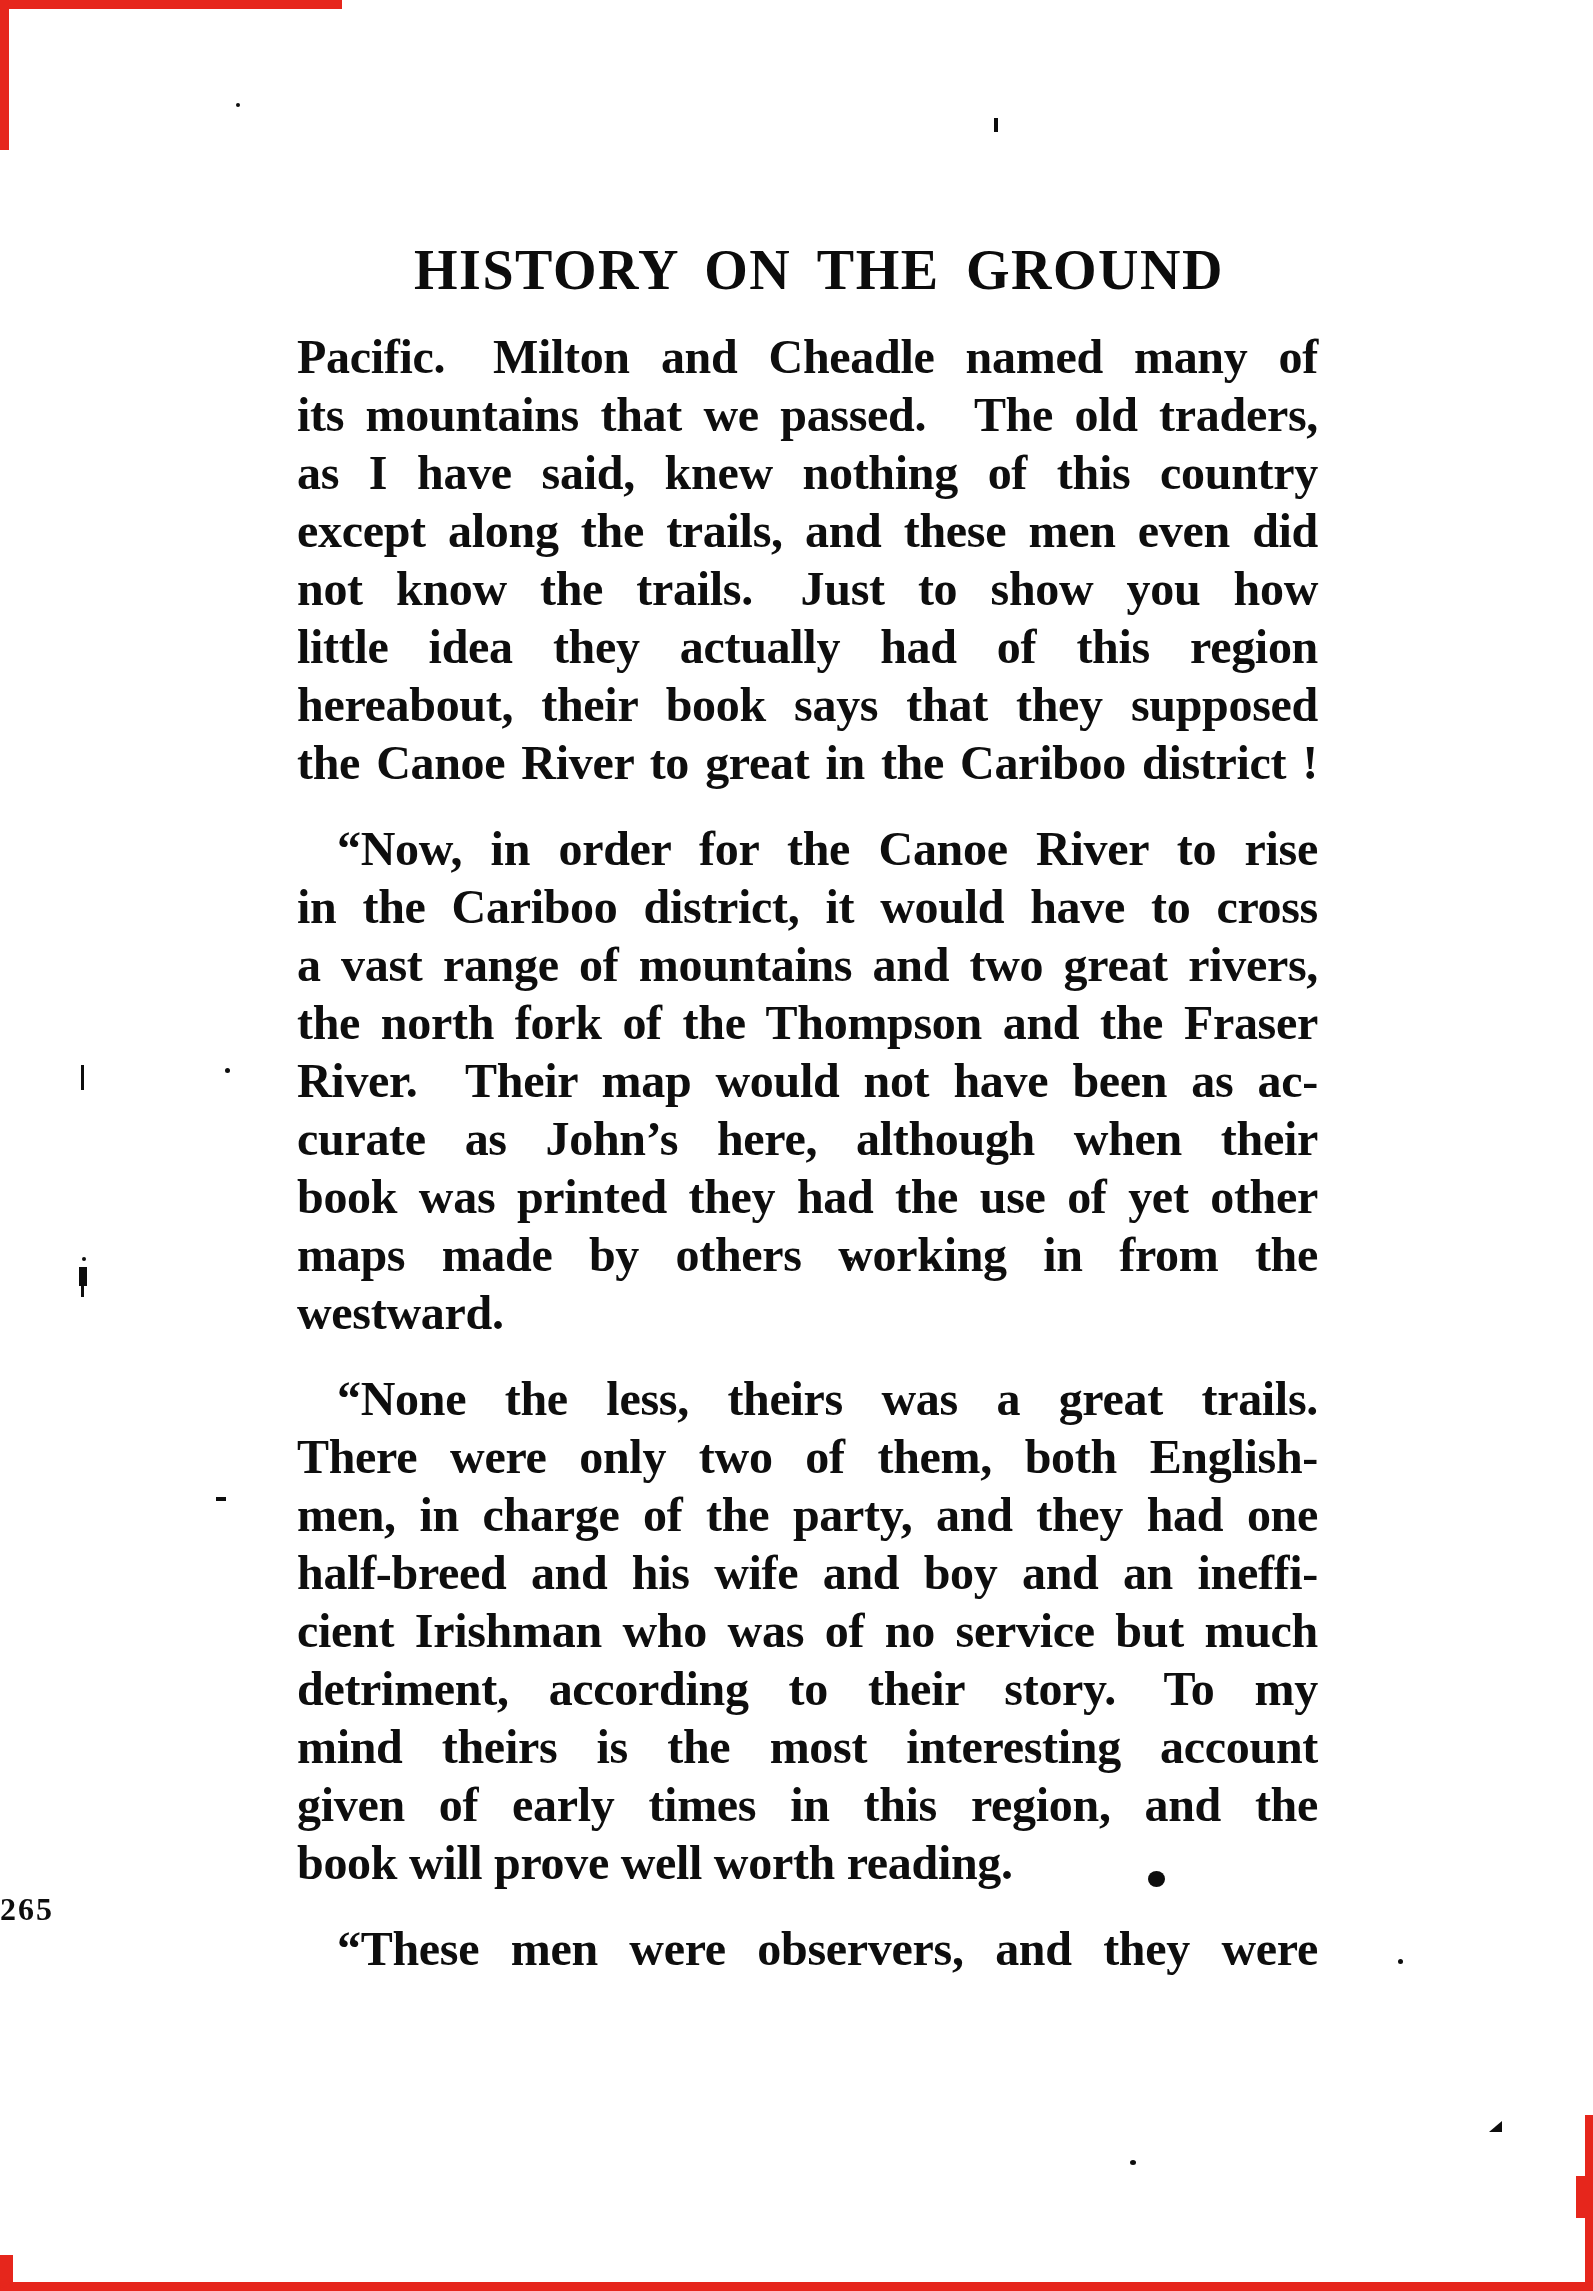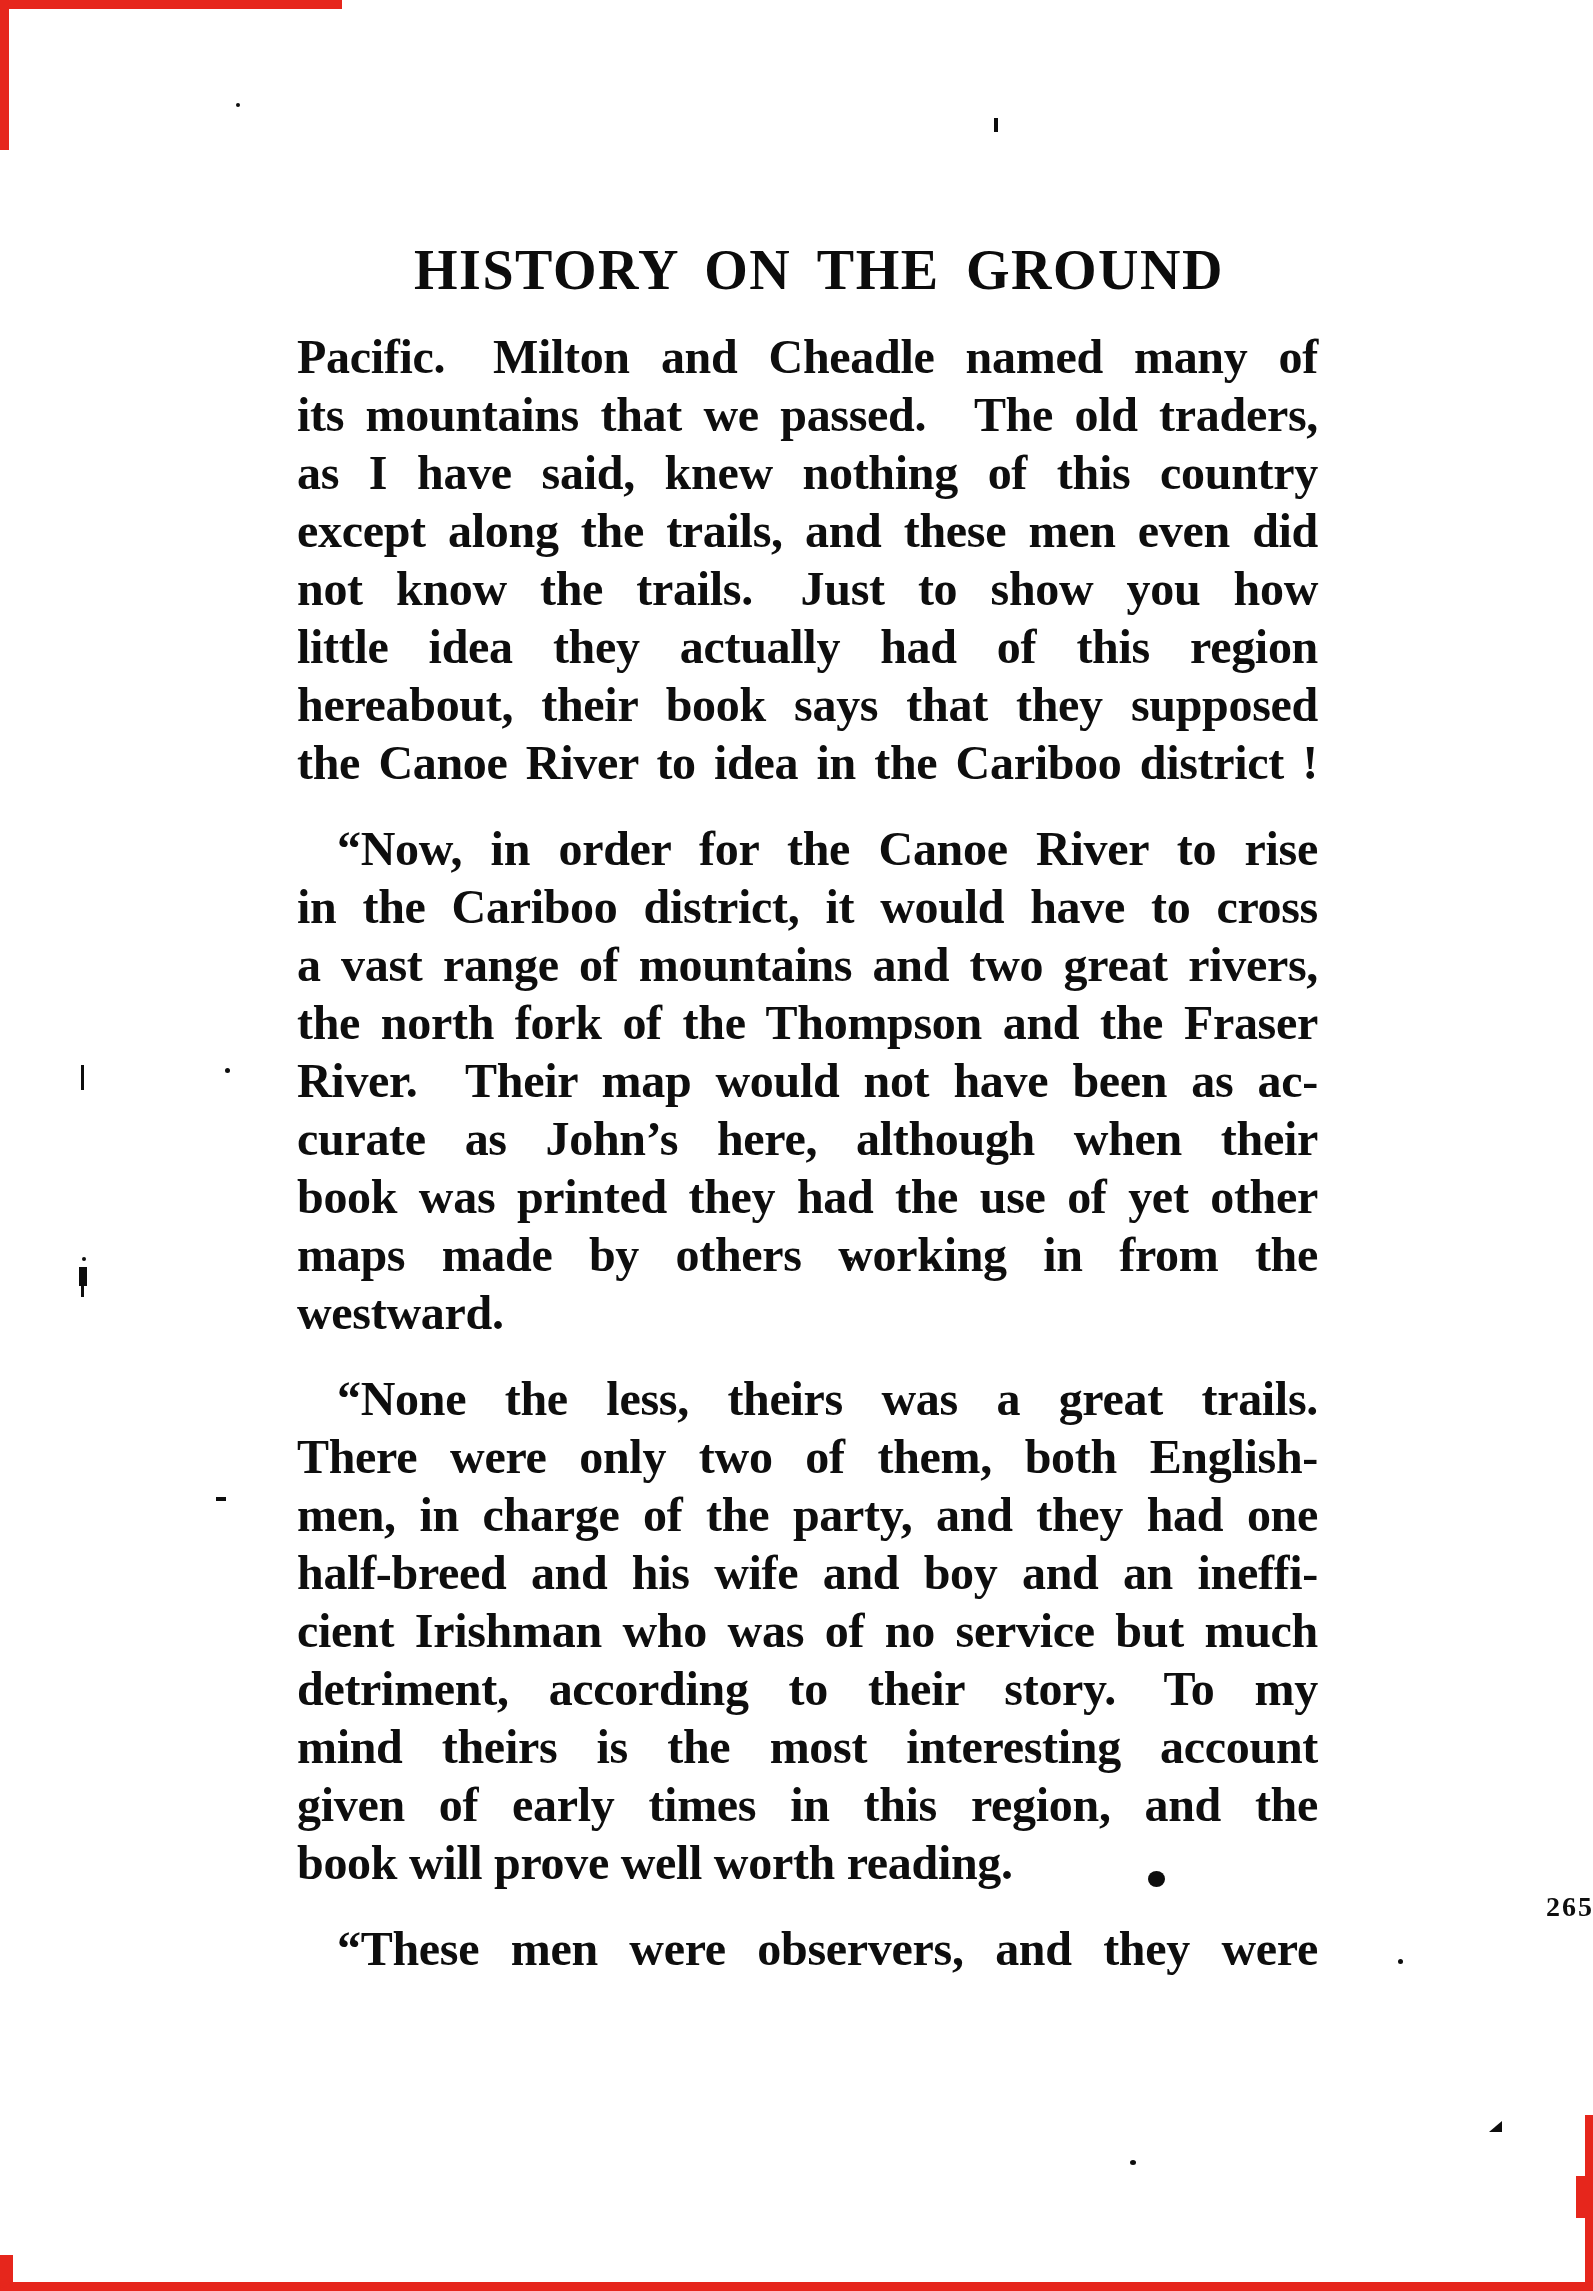--- a/index.html
+++ b/index.html
@@ -18,22 +18,22 @@
     font-weight:bold; font-size:48px; letter-spacing:-0.3px; color:#0e0e0e;
   }
   .line {
     height:58px; line-height:58px;
     text-align:justify; text-align-last:justify;
   }
   .line.short { text-align:left; text-align-last:left; }
   .line.indent { padding-left:40px;margin-top:28px; }
   .pagenum {
     position:absolute; top:1891px; left:0; right:0;
-    text-align:right; font-size:28px; font-weight:bold;
-    letter-spacing:2px; color:#0e0e0e;margin-left:8px;
+    text-align:left; font-size:32px; font-weight:bold;
+    letter-spacing:2px; color:#0e0e0e;
   }
   .red-edge { position:absolute; }
   .speck { position:absolute; background:#0d0d0d; }
   .speck.round { border-radius:50%; }
   .speck.tri { clip-path: polygon(100% 0, 100% 100%, 0 100%); }
 </style>
 </head>
 <body>
 
 <div class="page">
@@ -41,21 +41,21 @@
   <div class="title">HISTORY ON THE GROUND</div>
 
   <div class="body-text">
       <div class="line">Pacific. Milton and Cheadle named many of</div>
       <div class="line">its mountains that we passed. The old traders,</div>
       <div class="line">as I have said, knew nothing of this country</div>
       <div class="line">except along the trails, and these men even did</div>
       <div class="line">not know the trails. Just to show you how</div>
       <div class="line">little idea they actually had of this region</div>
       <div class="line">hereabout, their book says that they supposed</div>
-      <div class="line">the Canoe River to idea in the Cariboo district !</div>
+      <div class="line">the Canoe River to great in the Cariboo district !</div>
       <div class="line indent">“Now, in order for the Canoe River to rise</div>
       <div class="line">in the Cariboo district, it would have to cross</div>
       <div class="line">a vast range of mountains and two great rivers,</div>
       <div class="line">the north fork of the Thompson and the Fraser</div>
       <div class="line">River. Their map would not have been as ac-</div>
       <div class="line">curate as John’s here, although when their</div>
       <div class="line">book was printed they had the use of yet other</div>
       <div class="line">maps made by others working in from the</div>
       <div class="line short">westward.</div>
       <div class="line indent">“None the less, theirs was a great trails.</div>

